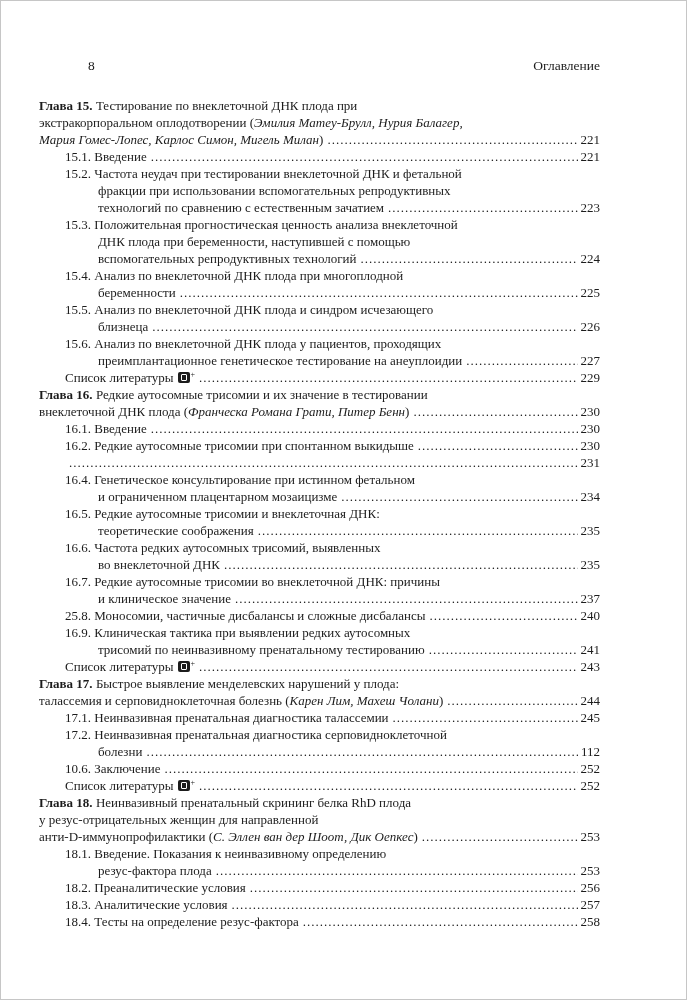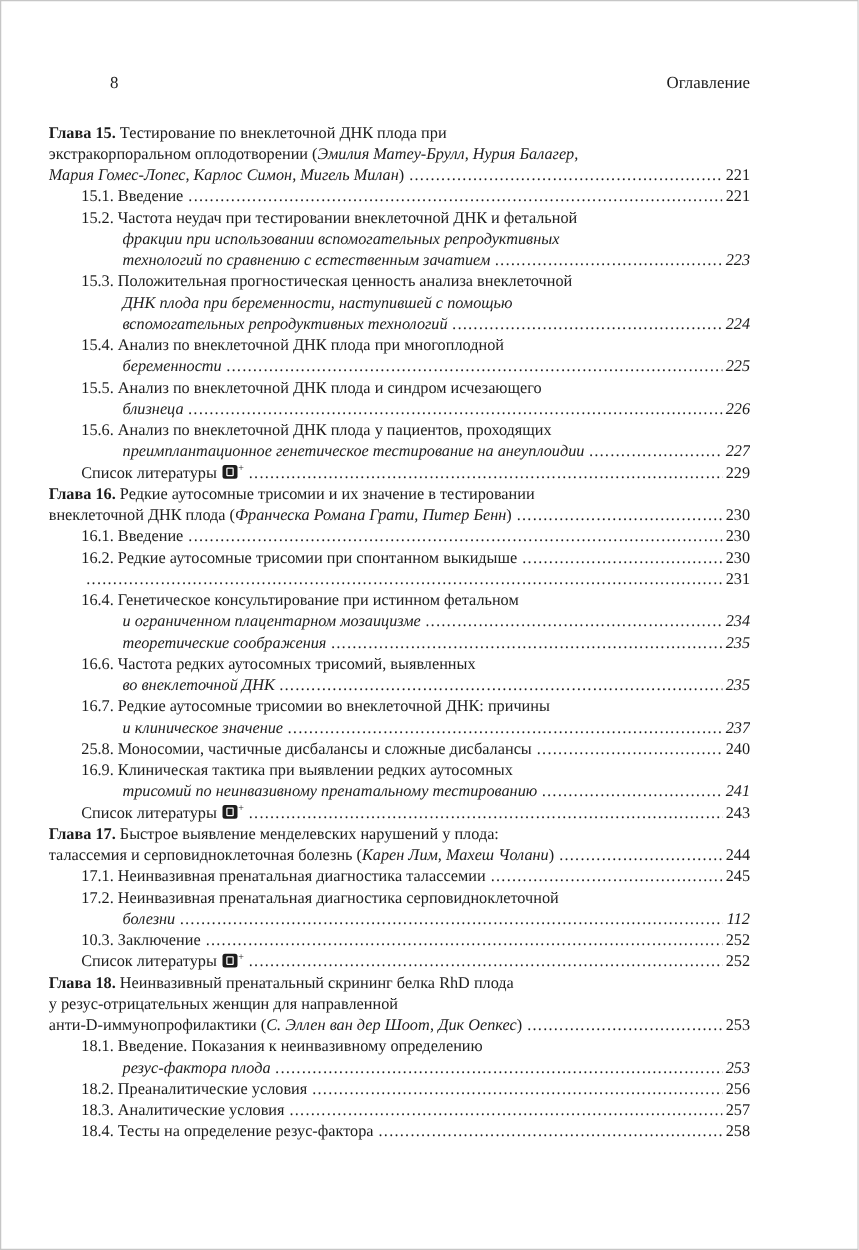--- a/index.html
+++ b/index.html
@@ -28,21 +28,21 @@
     line-height: 17px;
   }
   .line {
     display: flex;
     align-items: baseline;
     white-space: nowrap;
     overflow: hidden;
   }
   .ind0 { padding-left: 0; }
   .ind1 { padding-left: 26px; }
-  .ind2 { padding-left: 59px; font-style: italic; }
+  .ind2 { padding-left: 59px; }
   .txt { white-space: nowrap; }
   .b { font-weight: bold; }
   .i { font-style: italic; }
   .leader {
     flex: 1;
     min-width: 6px;
     overflow: hidden;
     white-space: nowrap;
     margin: 0 3px 0 4px;
   }
@@ -201,20 +201,23 @@
         <div class="line ind1">
           <span class="txt"><span>16.4. Генетическое консультирование при истинном фетальном</span></span>
         </div>
         <div class="line ind2">
           <span class="txt"><span>и ограниченном плацентарном мозаицизме</span></span>
           <span class="leader"></span>
           <span class="pg">234</span>
         </div>
       </div>
       <div class="entry section">
+        <div class="line ind1">
+          <span class="txt"><span>16.5. Редкие аутосомные трисомии и внеклеточная ДНК:</span></span>
+        </div>
         <div class="line ind2">
           <span class="txt"><span>теоретические соображения</span></span>
           <span class="leader"></span>
           <span class="pg">235</span>
         </div>
       </div>
       <div class="entry section">
         <div class="line ind1">
           <span class="txt"><span>16.6. Частота редких аутосомных трисомий, выявленных</span></span>
         </div>
@@ -280,21 +283,21 @@
           <span class="txt"><span>17.2. Неинвазивная пренатальная диагностика серповидноклеточной</span></span>
         </div>
         <div class="line ind2">
           <span class="txt"><span>болезни</span></span>
           <span class="leader"></span>
           <span class="pg">112</span>
         </div>
       </div>
       <div class="entry section">
         <div class="line ind1">
-          <span class="txt"><span>10.3. Заключение</span></span>
+          <span class="txt"><span>10.6. Заключение</span></span>
           <span class="leader"></span>
           <span class="pg">252</span>
         </div>
       </div>
       <div class="entry references">
         <div class="line ind1">
           <span class="txt"><span>Список литературы</span><span class="ref-icon"></span><span class="ref-plus">+</span></span>
           <span class="leader"></span>
           <span class="pg">252</span>
         </div>

